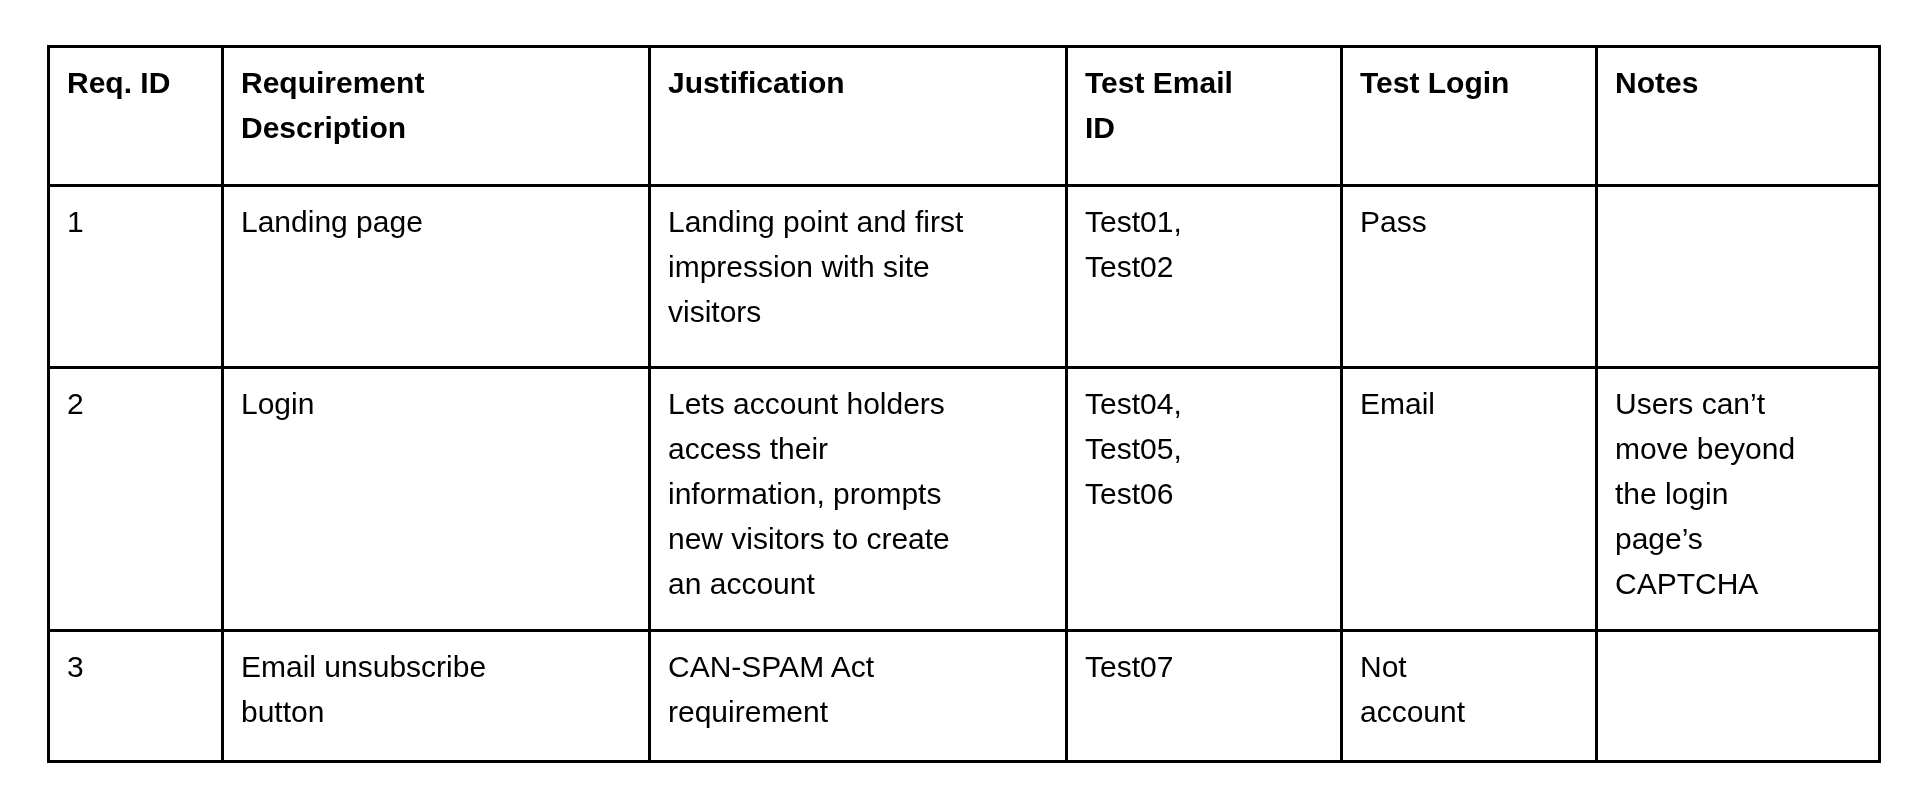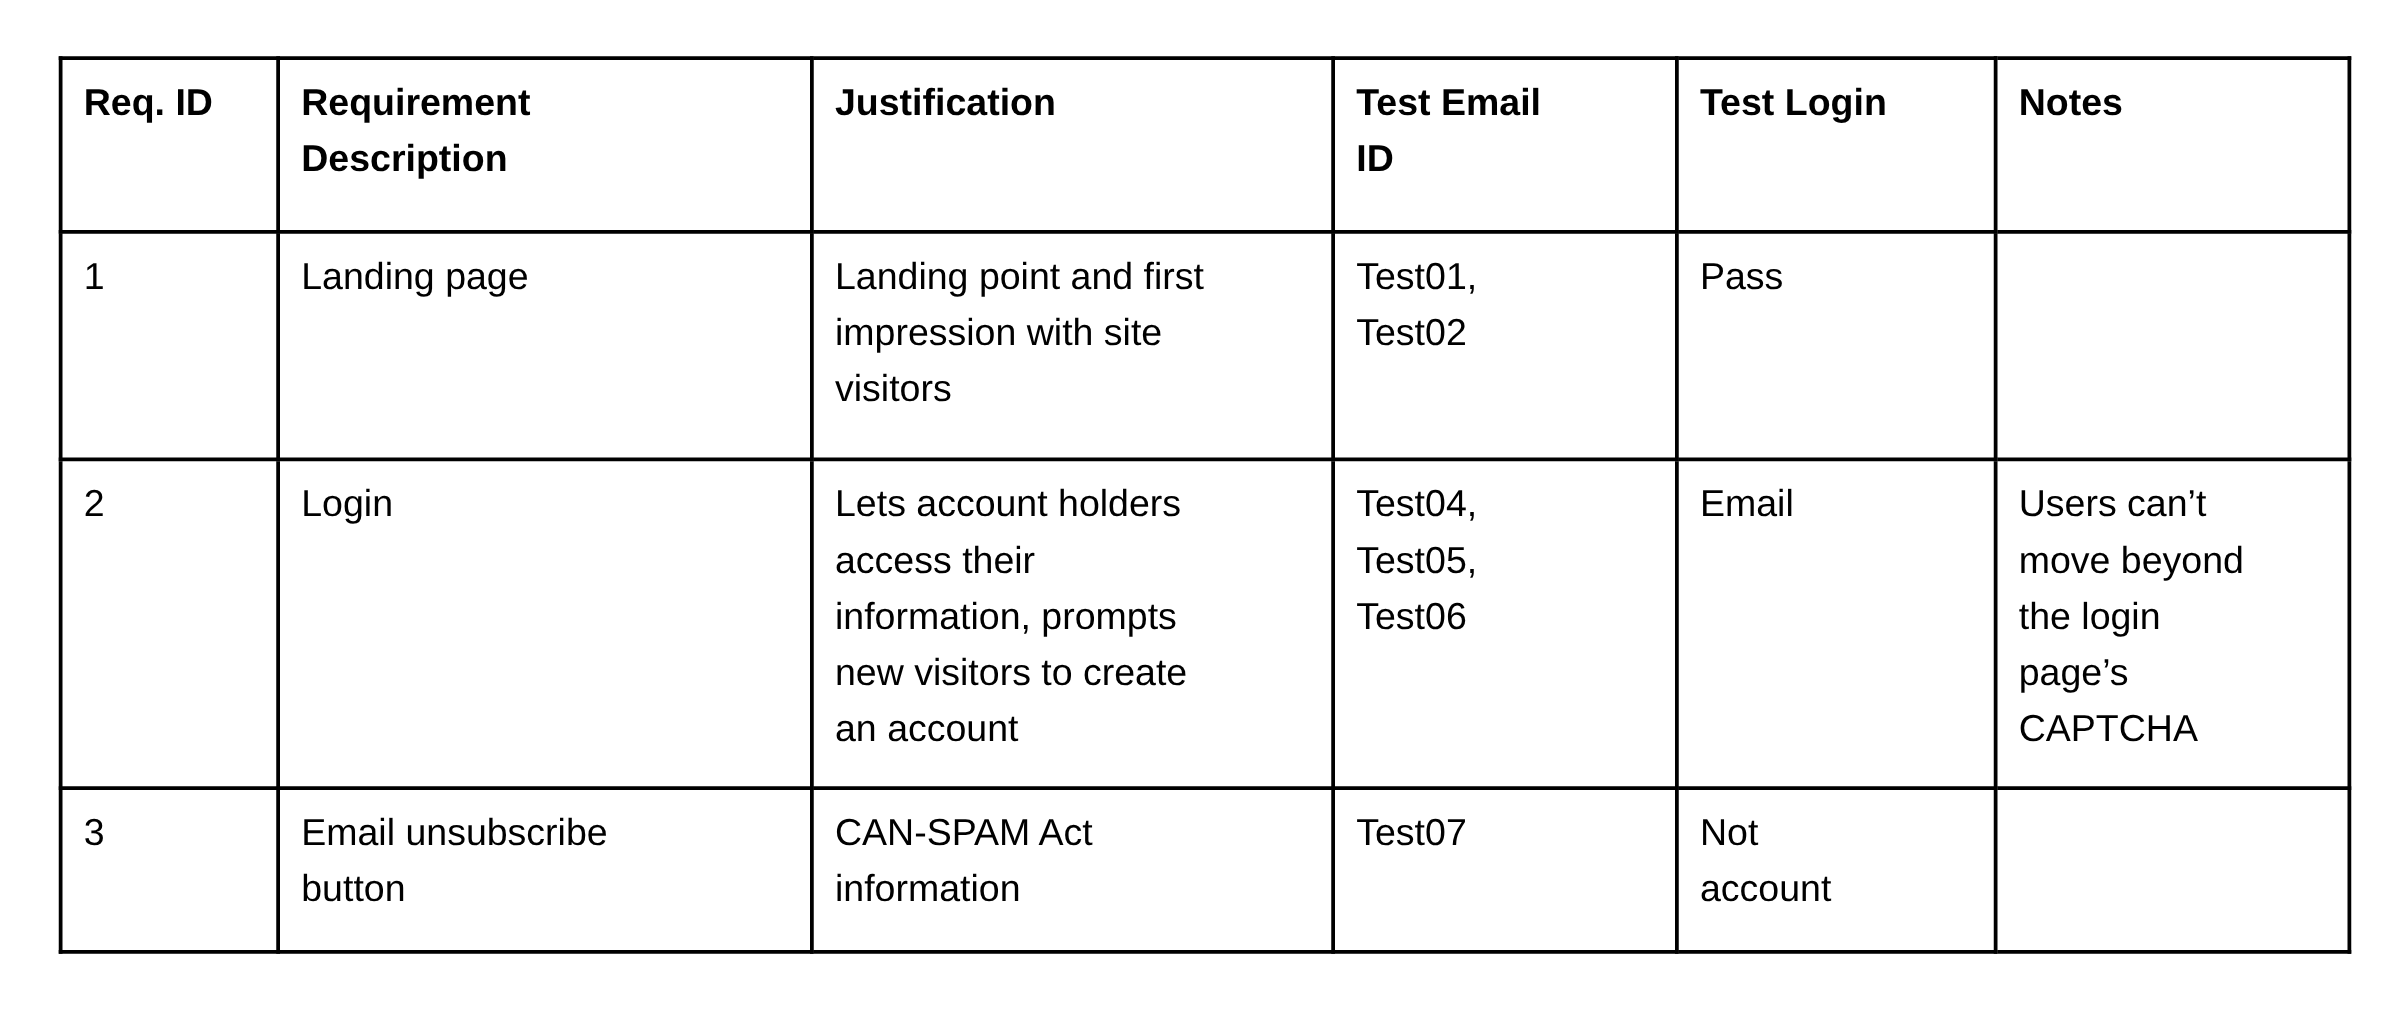--- a/index.html
+++ b/index.html
@@ -90,20 +90,20 @@
 move beyond
 the login
 page’s
 CAPTCHA</td>
     </tr>
     <tr style="height:131px">
       <td>3</td>
       <td>Email unsubscribe
 button</td>
       <td>CAN-SPAM Act
-information</td>
+requirement</td>
       <td>Test07</td>
       <td>Not
 account</td>
       <td></td>
     </tr>
   </tbody>
 </table>
 
 </body></html>

